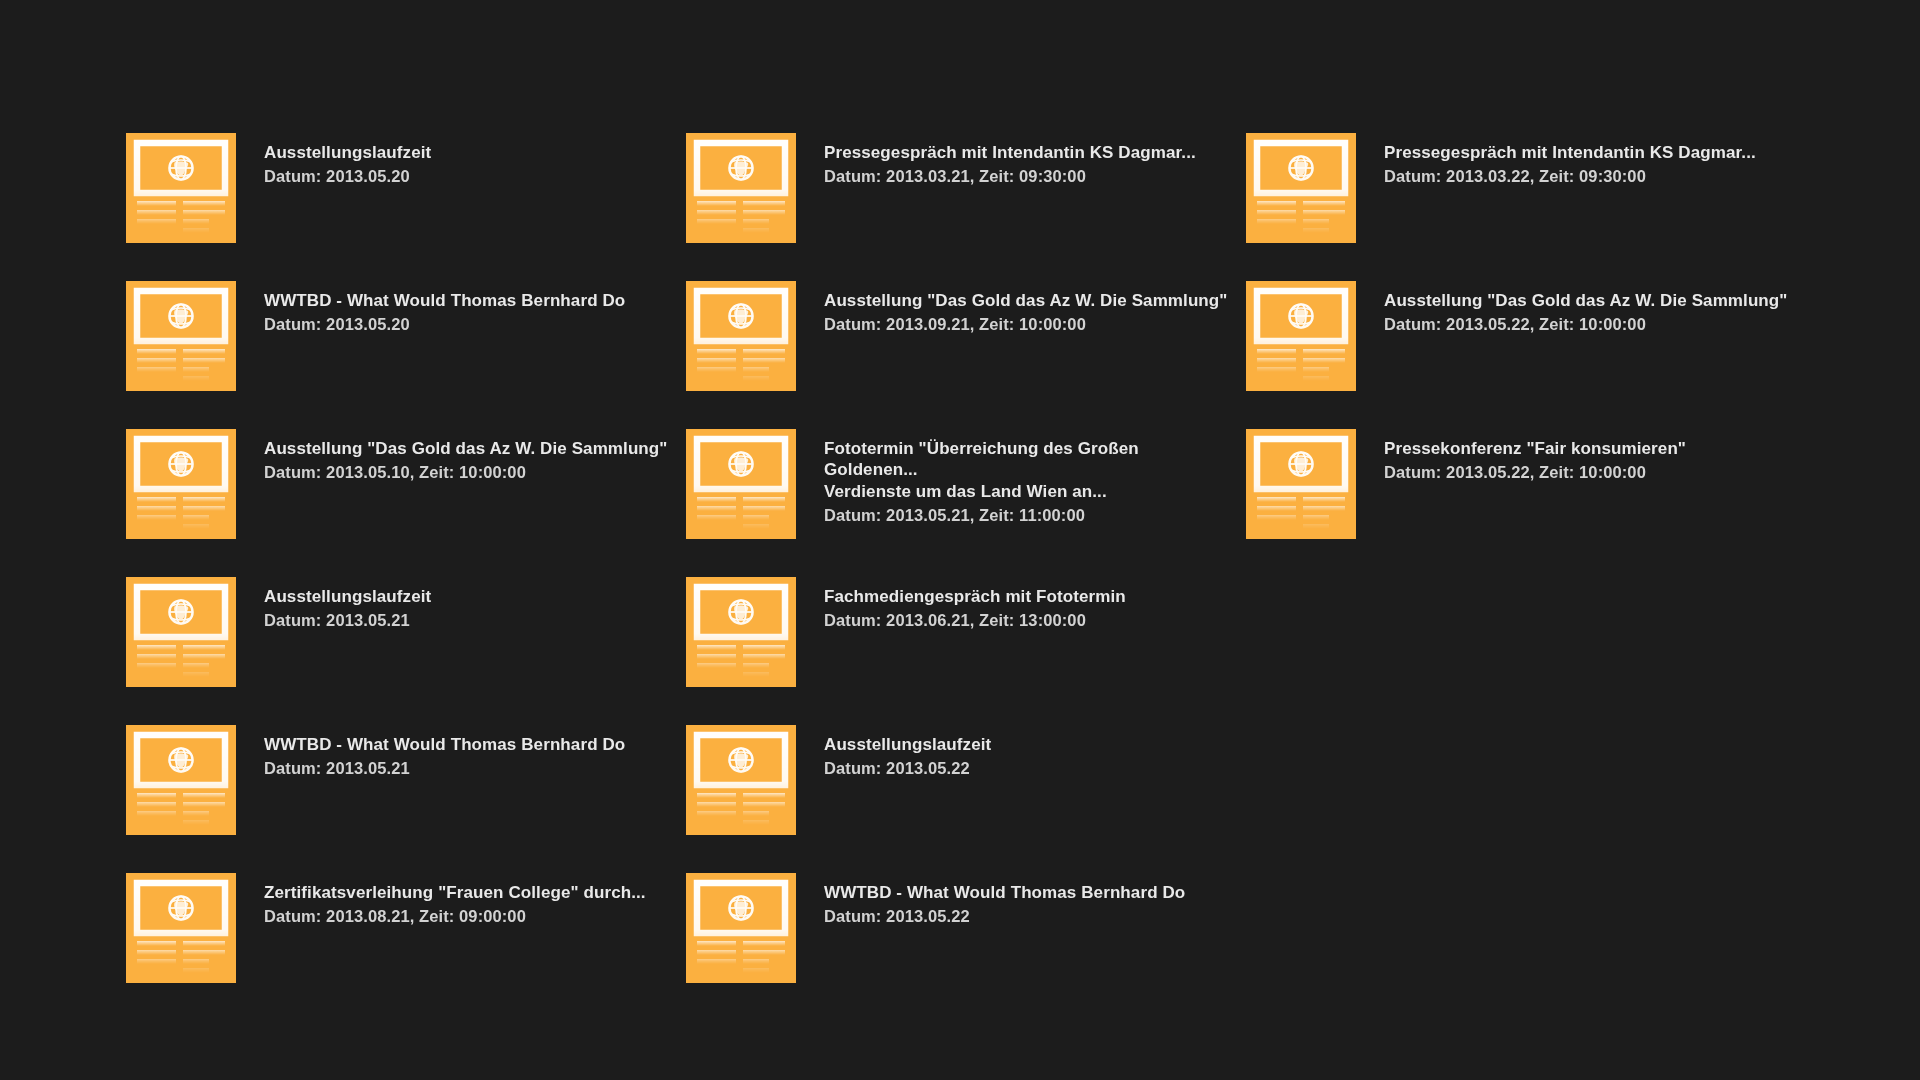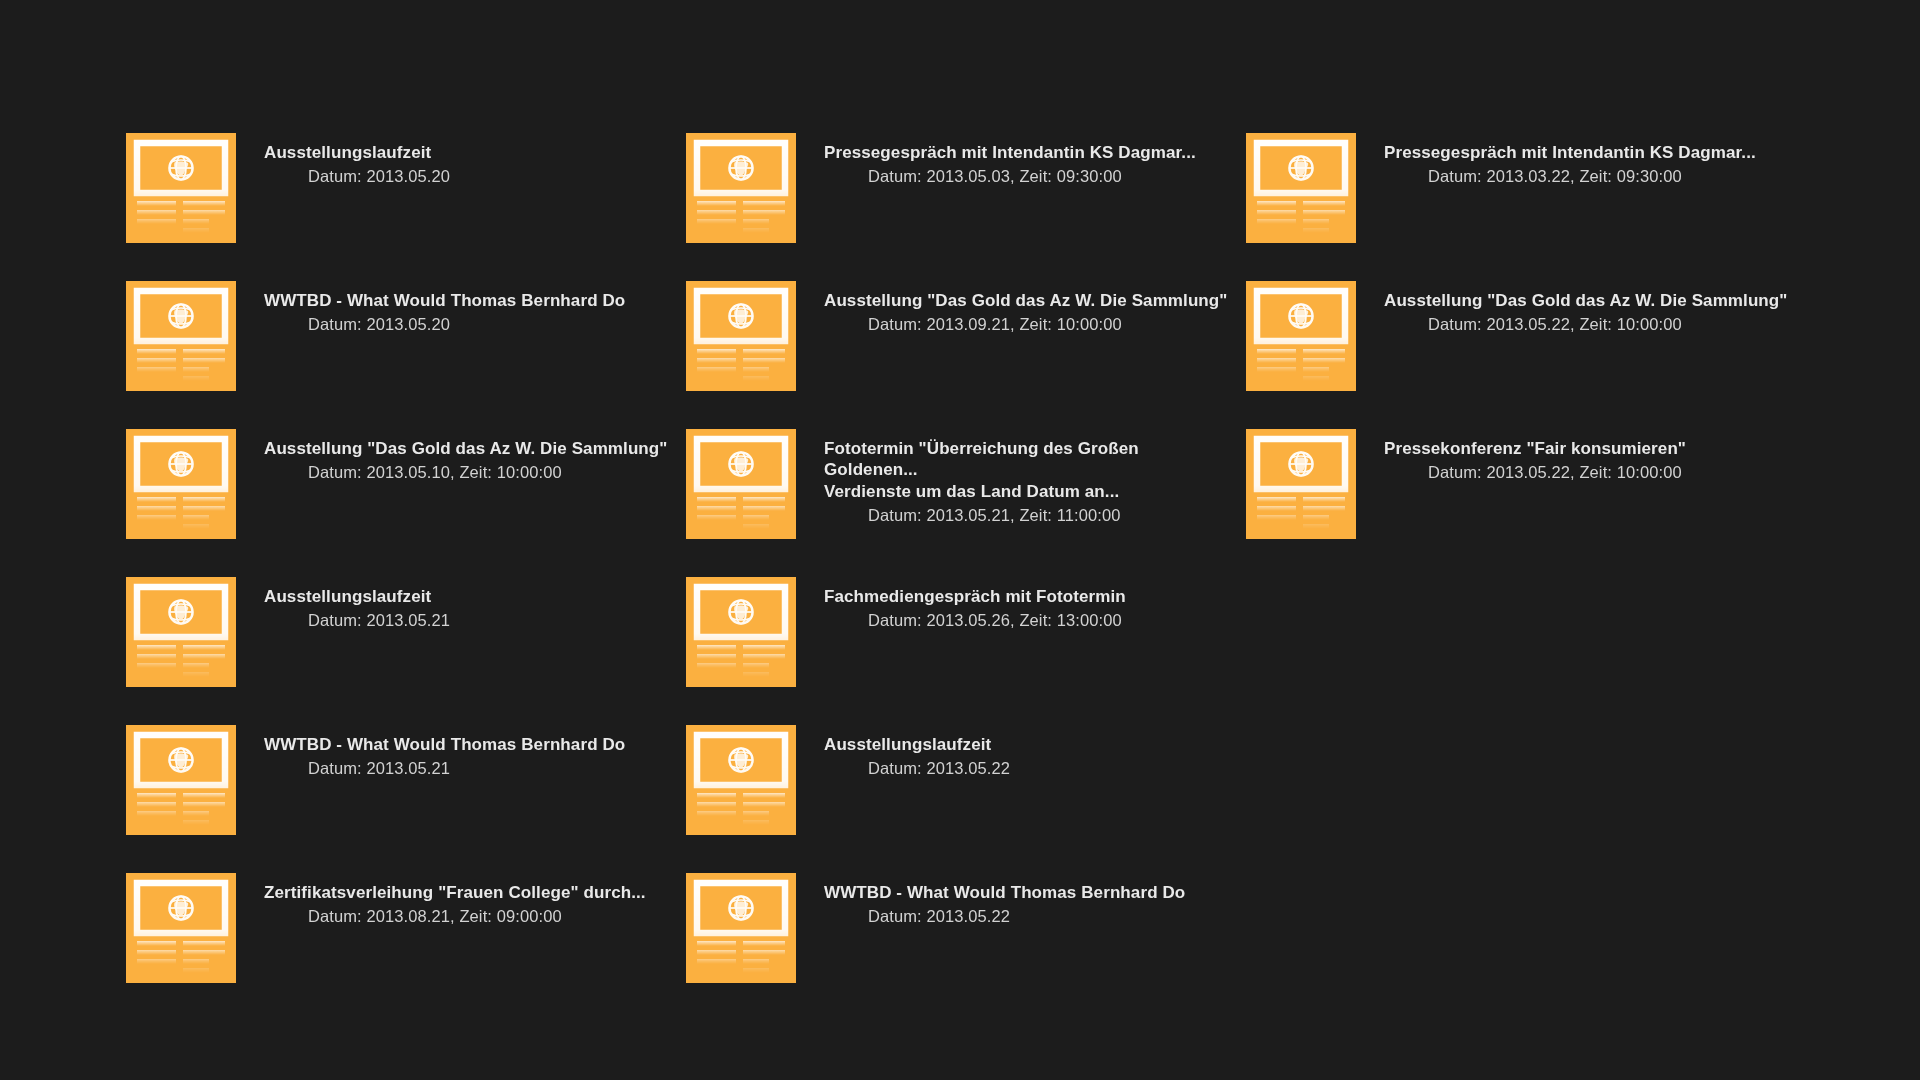--- a/index.html
+++ b/index.html
@@ -92,26 +92,25 @@
     font-weight:bold;
     color:#e9e9e9;
     line-height:1.25;
     letter-spacing:0.1px;
     white-space:nowrap;
   }
   .item-title.wrap { white-space:normal; max-width:345px; }
   .item-sub {
     margin-top:3px;
     font-size:16.5px;
-    font-weight:normal;
+    font-weight:bold;
     color:#d2d2d2;
     line-height:1.3;
     letter-spacing:0.1px;
     white-space:nowrap;
-    margin-left:44px;
   }
 </style>
 </head>
 <body>
 
 <div class="app">
 
 
   <div class="grid">
       <div class="cell">
@@ -209,21 +208,21 @@
         <rect x="57" y="68" width="42" height="5"></rect>
         <rect x="57" y="77" width="42" height="5"></rect>
         <rect x="57" y="86" width="26" height="5"></rect>
         <rect x="57" y="95" width="26" height="5"></rect>
       </g>
     </g>
   </svg>
           </div>
           <div class="item-text">
             <div class="item-title">Pressegespräch mit Intendantin KS Dagmar...</div>
-            <div class="item-sub">Datum: 2013.05.03, Zeit: 09:30:00</div>
+            <div class="item-sub">Datum: 2013.03.21, Zeit: 09:30:00</div>
           </div>
         </div>
       </div>
       <div class="cell">
         <div class="item">
           <div class="tile">
   <svg class="tile-art" viewBox="0 0 110 110" preserveAspectRatio="none">
     <defs>
       <linearGradient id="fade2" x1="0" y1="0" x2="0" y2="1">
         <stop offset="0%" stop-color="#ffffff" stop-opacity="1"></stop>
@@ -527,21 +526,21 @@
         <rect x="57" y="68" width="42" height="5"></rect>
         <rect x="57" y="77" width="42" height="5"></rect>
         <rect x="57" y="86" width="26" height="5"></rect>
         <rect x="57" y="95" width="26" height="5"></rect>
       </g>
     </g>
   </svg>
           </div>
           <div class="item-text">
             <div class="item-title wrap">Fototermin "Überreichung des Großen Goldenen...</div>
-            <div class="item-title">Verdienste um das Land Datum an...</div>
+            <div class="item-title">Verdienste um das Land Wien an...</div>
             <div class="item-sub">Datum: 2013.05.21, Zeit: 11:00:00</div>
           </div>
         </div>
       </div>
       <div class="cell">
         <div class="item">
           <div class="tile">
   <svg class="tile-art" viewBox="0 0 110 110" preserveAspectRatio="none">
     <defs>
       <linearGradient id="fade8" x1="0" y1="0" x2="0" y2="1">
@@ -687,21 +686,21 @@
         <rect x="57" y="68" width="42" height="5"></rect>
         <rect x="57" y="77" width="42" height="5"></rect>
         <rect x="57" y="86" width="26" height="5"></rect>
         <rect x="57" y="95" width="26" height="5"></rect>
       </g>
     </g>
   </svg>
           </div>
           <div class="item-text">
             <div class="item-title">Fachmediengespräch mit Fototermin</div>
-            <div class="item-sub">Datum: 2013.05.26, Zeit: 13:00:00</div>
+            <div class="item-sub">Datum: 2013.06.21, Zeit: 13:00:00</div>
           </div>
         </div>
       </div>
       <div class="cell empty"></div>
       <div class="cell">
         <div class="item">
           <div class="tile">
   <svg class="tile-art" viewBox="0 0 110 110" preserveAspectRatio="none">
     <defs>
       <linearGradient id="fade11" x1="0" y1="0" x2="0" y2="1">

